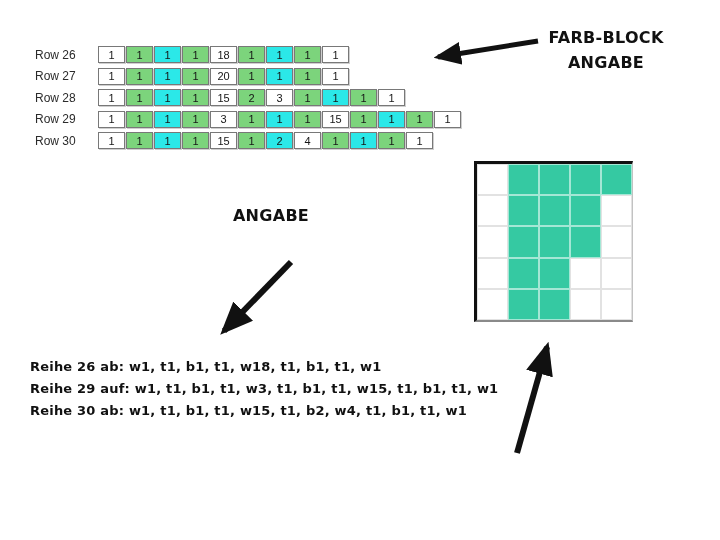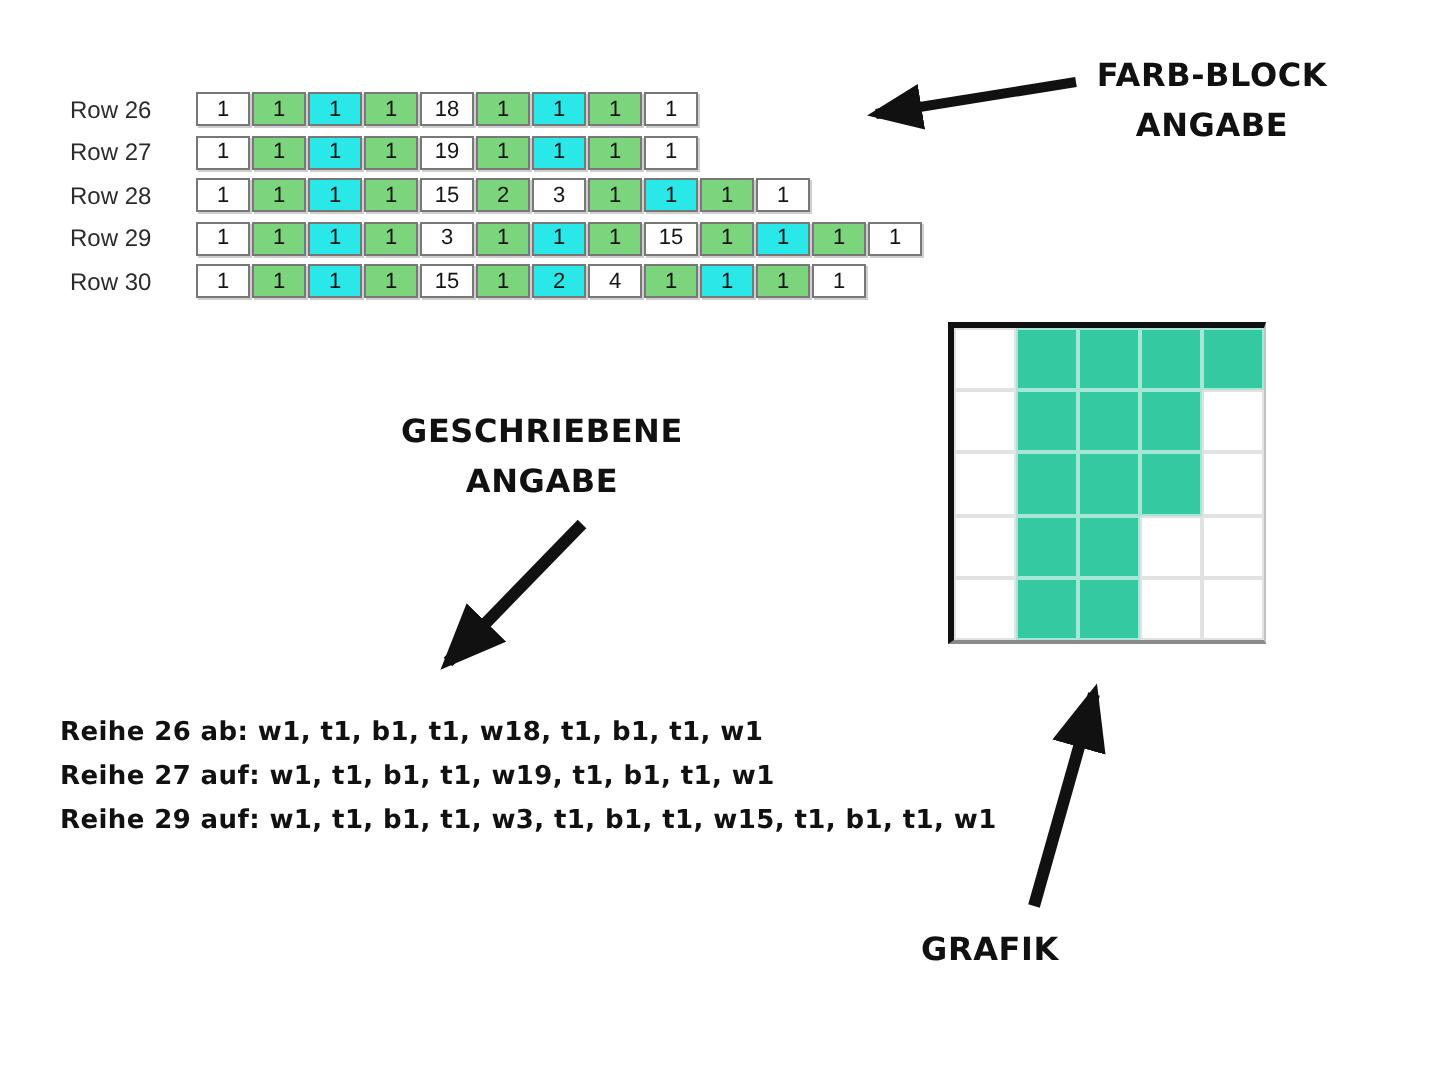--- a/index.html
+++ b/index.html
@@ -66,21 +66,21 @@
           <div class="cell" style="background: rgb(255, 255, 255);">1</div>
         </div>
       </div>
       <div class="strip-row" style="top: 67.5px; justify-content: flex-end;">
         <div class="strip-label">Row 27</div>
         <div class="strip-cells">
           <div class="cell" style="background: rgb(255, 255, 255);">1</div>
           <div class="cell" style="background: rgb(124, 212, 124);">1</div>
           <div class="cell" style="background: rgb(43, 232, 232);">1</div>
           <div class="cell" style="background: rgb(124, 212, 124);">1</div>
-          <div class="cell" style="background: rgb(255, 255, 255);">19</div>
+          <div class="cell" style="background: rgb(255, 255, 255);">20</div>
           <div class="cell" style="background: rgb(124, 212, 124);">1</div>
           <div class="cell" style="background: rgb(43, 232, 232);">1</div>
           <div class="cell" style="background: rgb(124, 212, 124);">1</div>
           <div class="cell" style="background: rgb(255, 255, 255);">1</div>
         </div>
       </div>
       <div class="strip-row" style="top: 89px;">
         <div class="strip-label">Row 28</div>
         <div class="strip-cells">
           <div class="cell" style="background: rgb(255, 255, 255);">1</div>
@@ -132,25 +132,23 @@
         </div>
       </div>
     </div>
 
   <div class="big-label label-farb">
     <div>FARB-BLOCK</div>
     <div>ANGABE</div>
   </div>
 
   <div class="big-label label-gesch">
-    <div>GESCHRIEBENE</div>
     <div>ANGABE</div>
   </div>
 
-  <div class="big-label label-grafik">GRAFIK</div>
 
   <div class="grafik-grid">
       <div class="gcell empty"></div>
       <div class="gcell teal" style="background: rgb(53, 201, 162);"></div>
       <div class="gcell teal" style="background: rgb(53, 201, 162);"></div>
       <div class="gcell teal" style="background: rgb(53, 201, 162);"></div>
       <div class="gcell teal" style="background: rgb(53, 201, 162);"></div>
       <div class="gcell empty"></div>
       <div class="gcell teal" style="background: rgb(53, 201, 162);"></div>
       <div class="gcell teal" style="background: rgb(53, 201, 162);"></div>
@@ -168,22 +166,22 @@
       <div class="gcell empty"></div>
       <div class="gcell empty"></div>
       <div class="gcell teal" style="background: rgb(53, 201, 162);"></div>
       <div class="gcell teal" style="background: rgb(53, 201, 162);"></div>
       <div class="gcell empty"></div>
       <div class="gcell empty"></div>
     </div>
 
   <div class="written">
       <div class="written-line">Reihe 26 ab: w1, t1, b1, t1, w18, t1, b1, t1, w1</div>
-      <div class="written-line">Reihe 27 auf: w1, t1, b1, t1, w19, t1, b1, t1, w1</div>
       <div class="written-line">Reihe 29 auf: w1, t1, b1, t1, w3, t1, b1, t1, w15, t1, b1, t1, w1</div>
+      <div class="written-line">Reihe 30 ab: w1, t1, b1, t1, w15, t1, b2, w4, t1, b1, t1, w1</div>
     </div>
 
   <svg class="arrows" width="720" height="540" viewBox="0 0 720 540">
     <defs>
       <marker id="ah" markerWidth="5.5" markerHeight="4.6" refX="4.6" refY="2.3" orient="auto" markerUnits="strokeWidth">
         <path d="M0,0 L5.5,2.3 L0,4.6 Z" fill="#111"></path>
       </marker>
     </defs>
     <line x1="538" y1="41" x2="438" y2="57" stroke="#111" stroke-width="5" marker-end="url(#ah)"></line>
     <line x1="291" y1="262" x2="224" y2="331" stroke="#111" stroke-width="6" marker-end="url(#ah)"></line>

